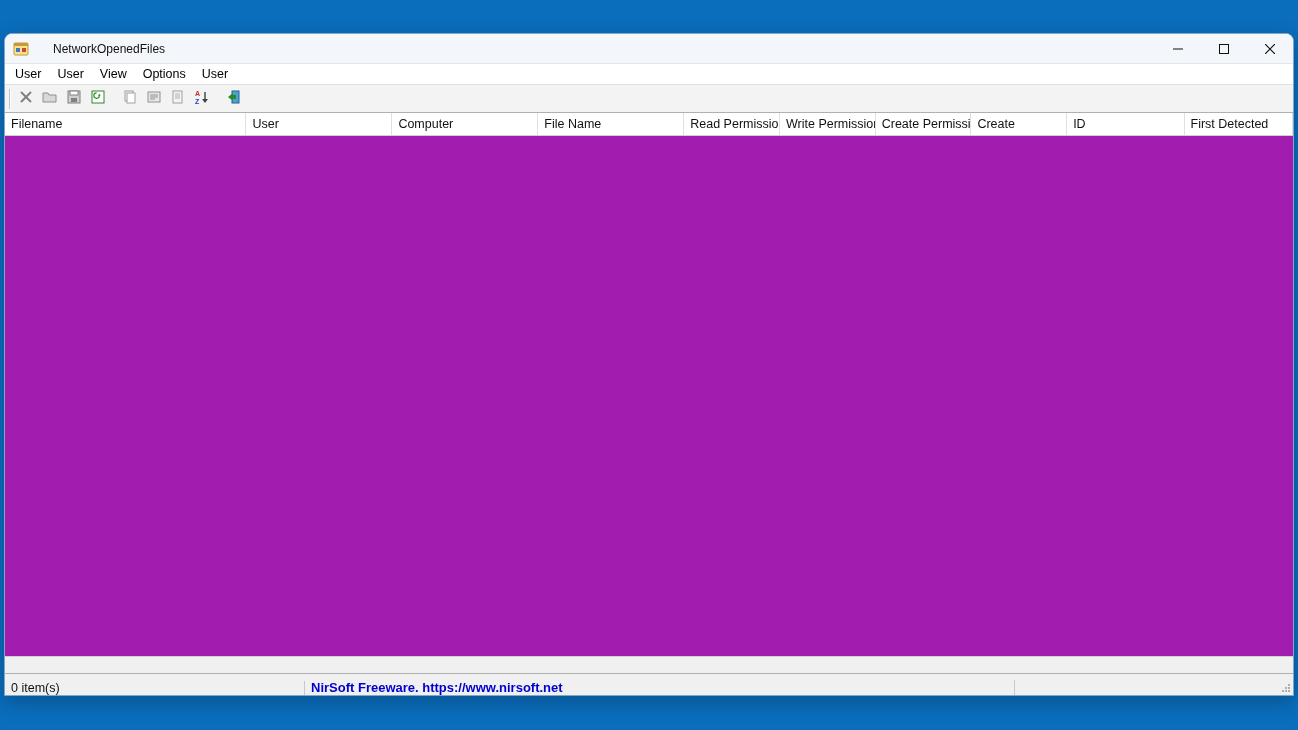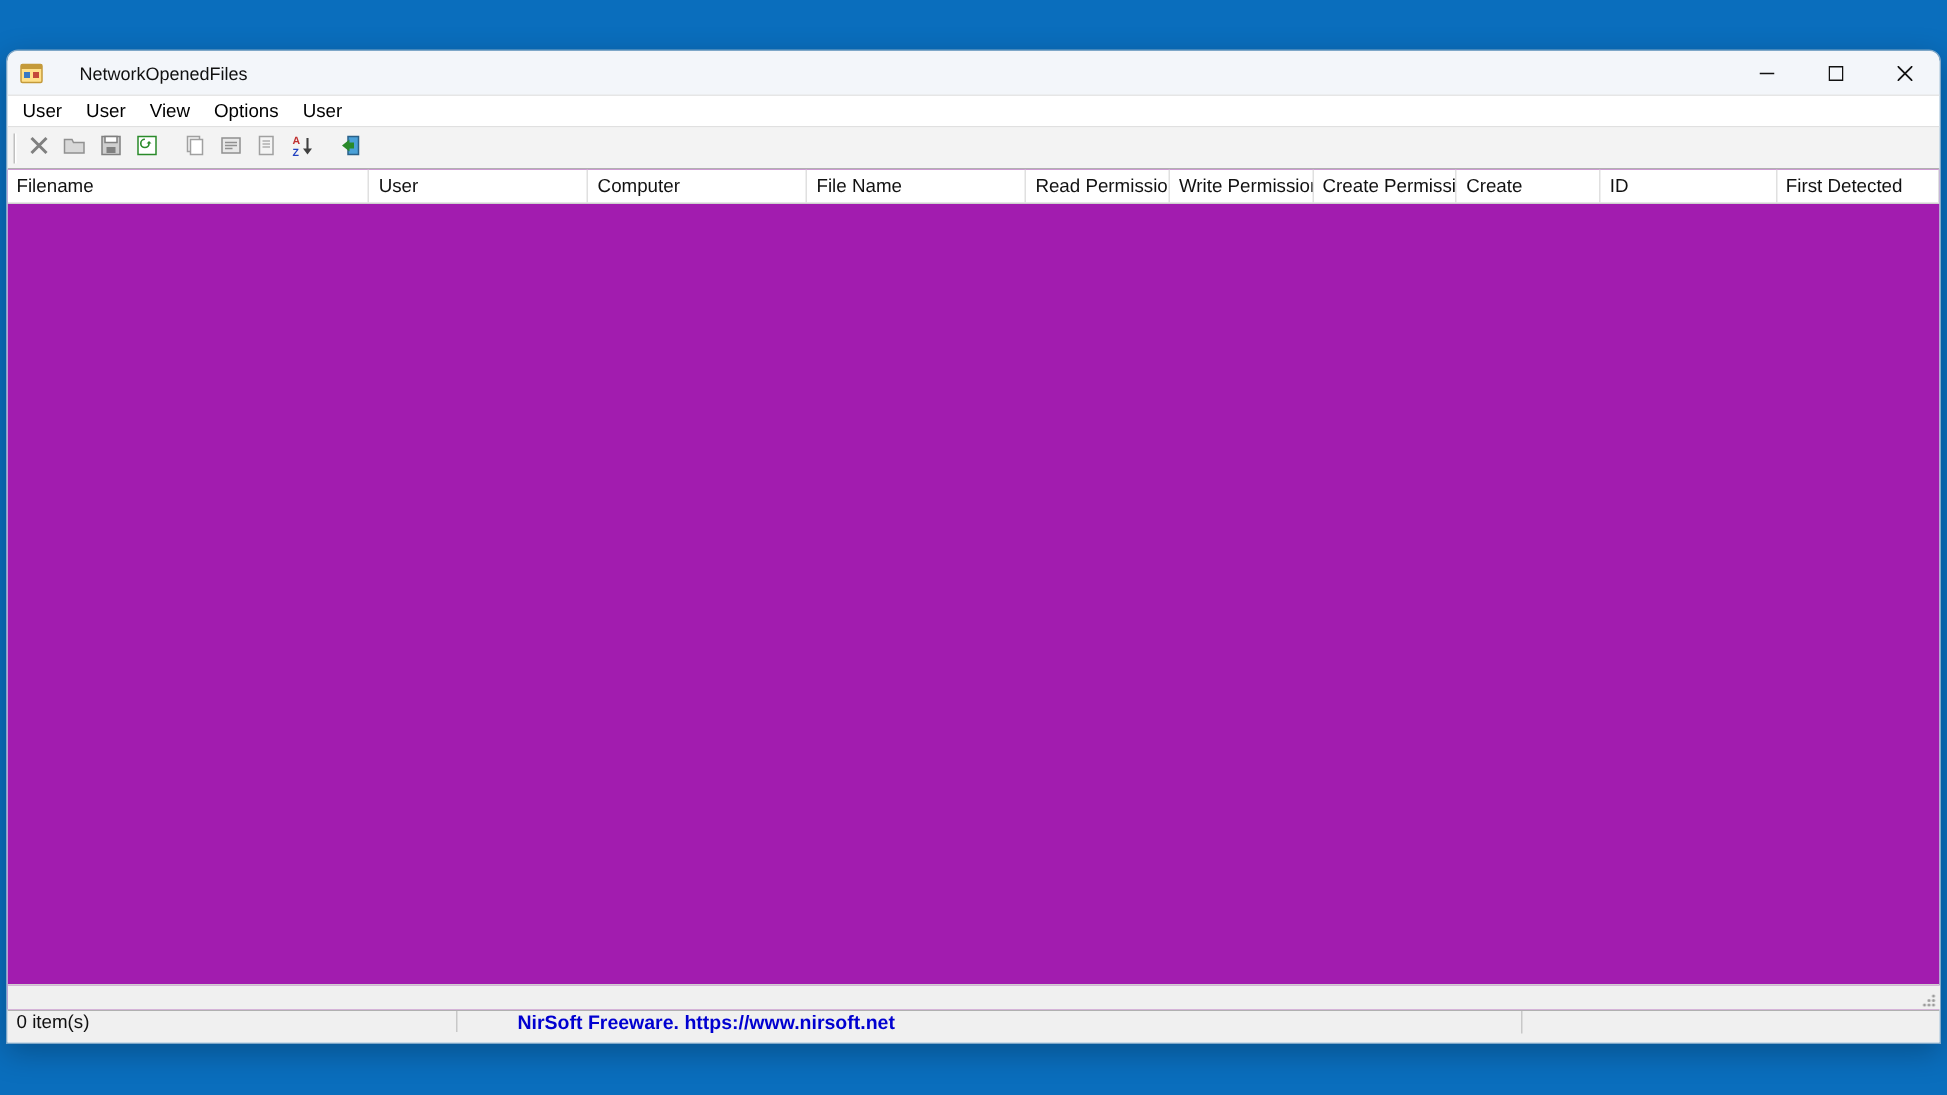--- a/index.html
+++ b/index.html
@@ -111,34 +111,34 @@
     background:#f0f0f0;
     border-top:1px solid #d0d0d0;
   }
   .list-hscroll-inner { height:1px; }
 
   .statusbar {
     height:22px;
     background:#f0f0f0;
     border-top:1px solid #b0b0b0;
     display:flex;
-    align-items:flex-start;
+    align-items:flex-end;
     font-size:12.5px;
     color:#111;
   }
   .status-panel {
     display:flex; align-items:center;
     padding:0 6px;
     border-right:1px solid #c8c8c8;
     position:relative;
   }
   .status-panel.items { width:300px; }
   .status-panel.brand { flex:1; }
   .status-panel.brand .brand-text {
-    color:#0000d0; font-weight:bold; font-size:13px;margin-left:34px;
+    color:#0000d0; font-weight:bold; font-size:13px;
   }
   .status-panel.grip { width:18px; border-right:none; padding:0; }
   .grip-svg { position:absolute; right:2px; bottom:2px; }
 </style>
 </head>
 <body>
 
 <div class="desktop">
   <div class="window">
 

